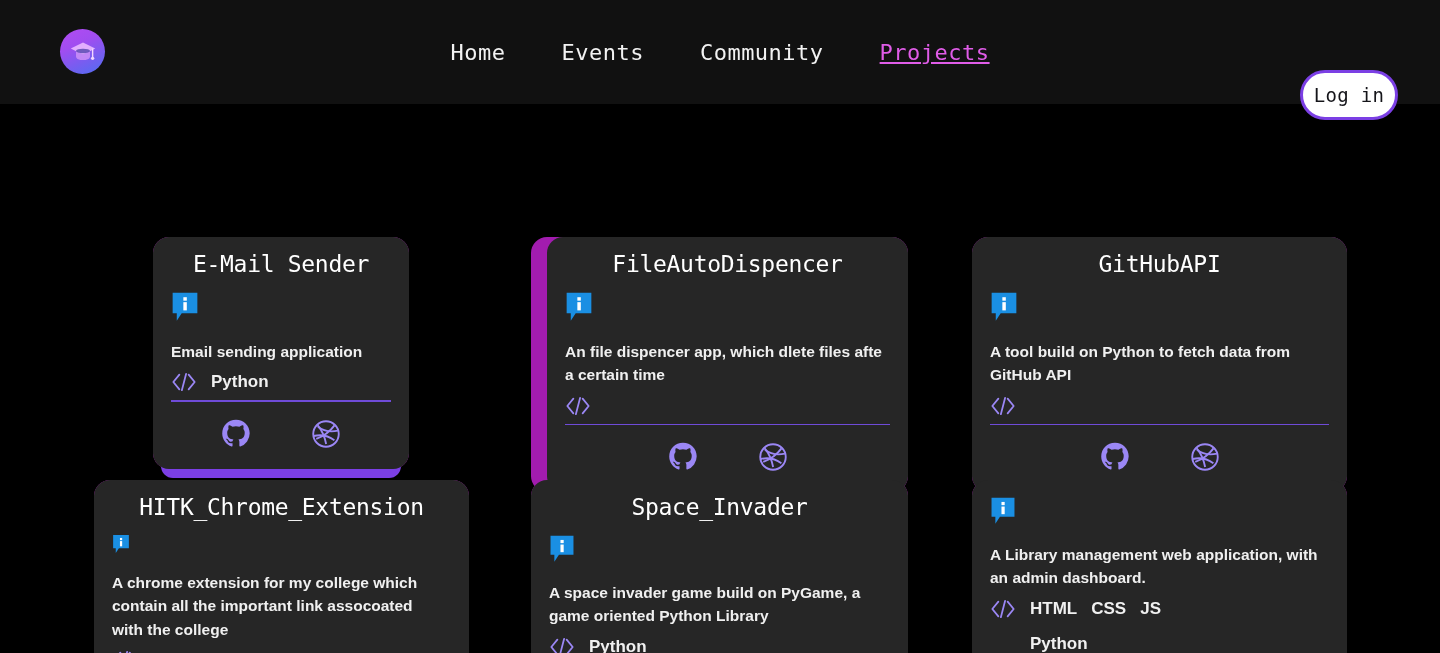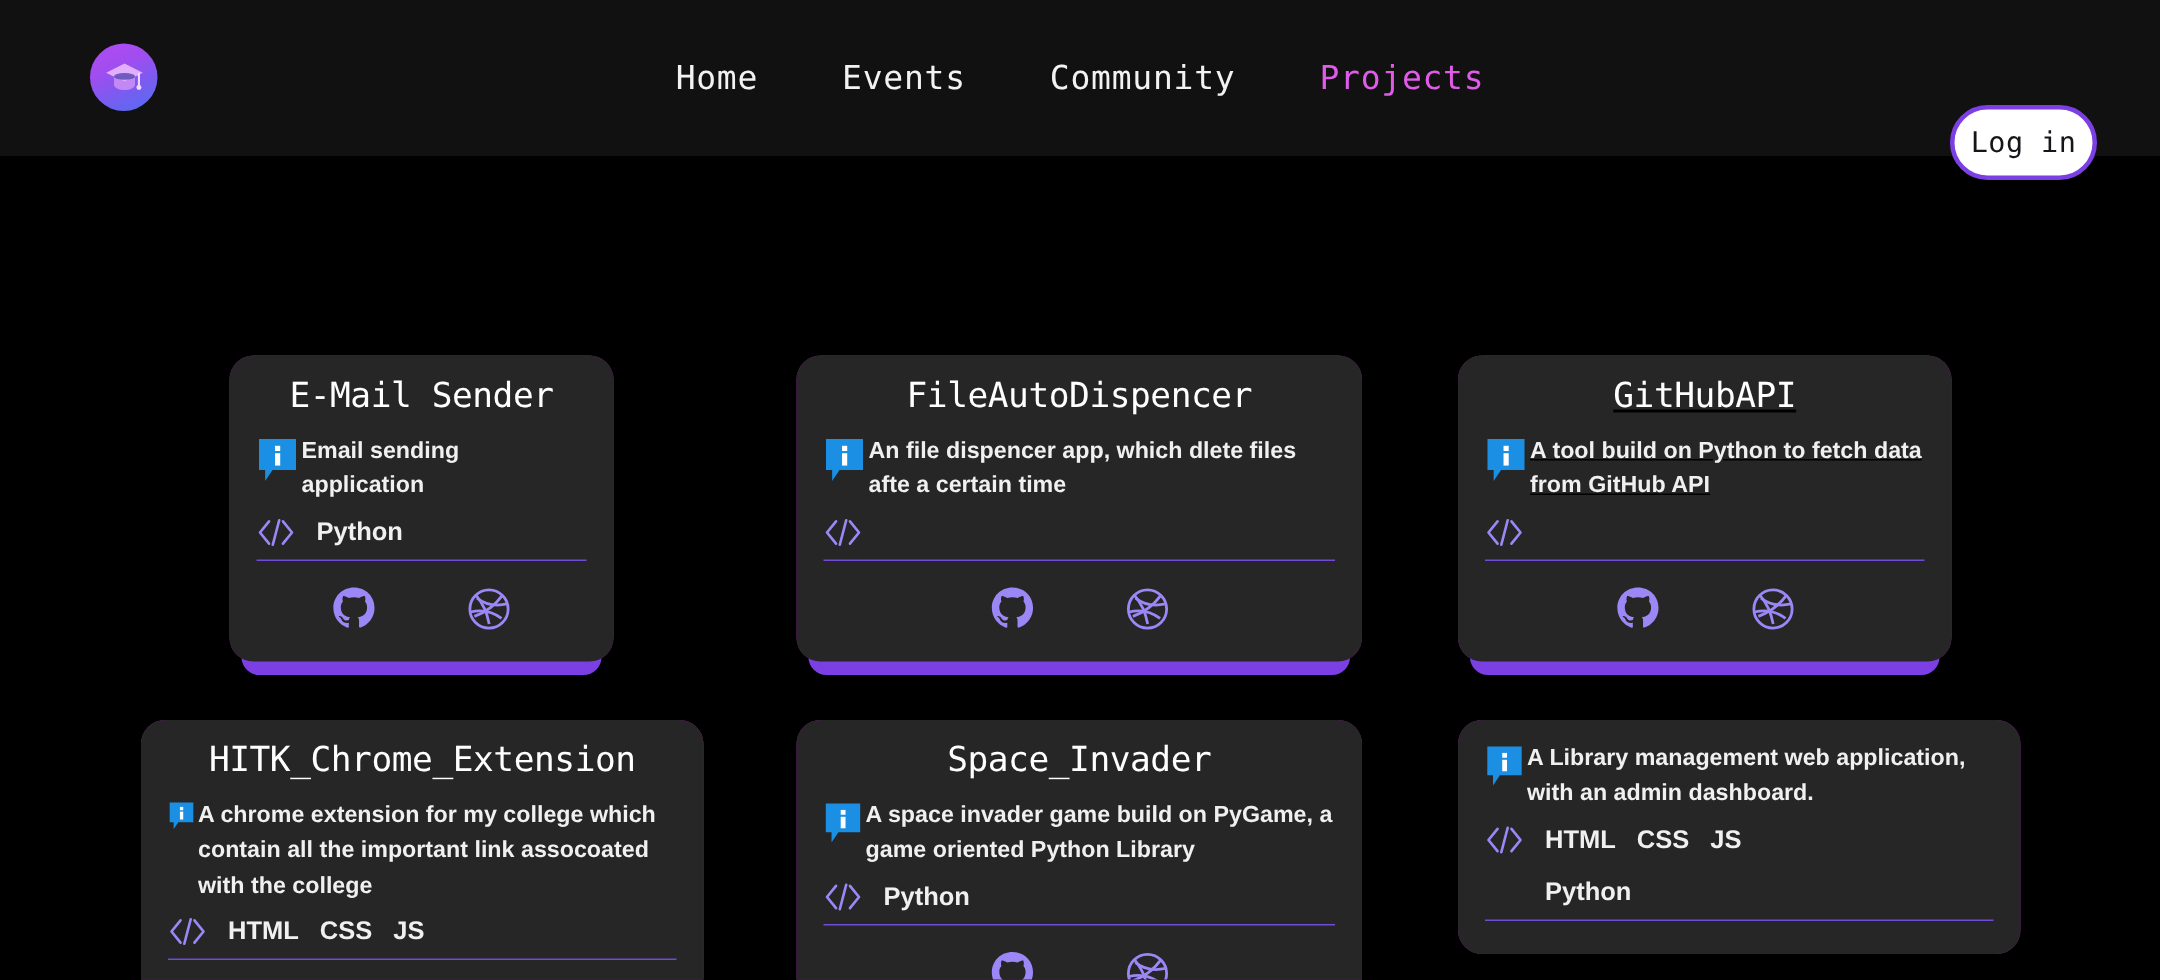--- a/index.html
+++ b/index.html
@@ -30,21 +30,21 @@
     position:absolute; left:0; right:0; top:0; height:104px;
     display:flex; align-items:center; justify-content:center; gap:56px;
   }
   .nav-link{
     font-family:"DejaVu Sans Mono", monospace;
     font-size:22px; letter-spacing:.5px;
     color:#f2f2f2; text-decoration:none;
     font-weight:400; white-space:nowrap;
     cursor:pointer;
   }
-  .nav-link.active{ color:#e05ce8; }
+  .nav-link.active{ color:#e05ce8;text-decoration:underline; }
 
   .login-btn{
     position:absolute; right:42px; top:26px;
     width:98px; height:50px; border-radius:25px;
     background:#ffffff; border:3px solid #7b3fe4;
     color:#15151a;
     font-family:"DejaVu Sans Mono", monospace;
     font-size:19px; letter-spacing:.3px;
     display:flex; align-items:center; justify-content:center;
     cursor:pointer;
@@ -81,22 +81,23 @@
     font-family:"DejaVu Sans Mono", monospace;
     font-size:23px;
     color:#ffffff;
     text-align:center;
     letter-spacing:-0.3px;
     white-space:nowrap;
     margin-bottom:12px;
   }
 
   .desc-row{
-    display:flex; align-items:flex-start; gap:2px;
+    display:flex; align-items:flex-start; gap:16px;
     margin-bottom:6px;
+    flex-direction:column;
   }
   .info-icon{ flex:0 0 auto; margin-top:2px; }
   .info-icon svg{ display:block; }
   .desc-text{
     font-size:15.5px; font-weight:bold;
     color:#f0f0f0; line-height:1.5;
   }
 
   .tech-block{ padding-bottom:6px; }
   .tech-row{
@@ -192,21 +193,21 @@
       <circle cx="12" cy="12" r="10.2"></circle>
       <path d="M5.2 4.9c3.5 4.1 5.8 9.1 6.9 15.1"></path>
       <path d="M2.1 13.6c6.2-1.5 11.8-.2 16.6 3.4"></path>
       <path d="M21.6 9.3c-5.9 1.3-11.7.3-16-3.1"></path>
       <path d="M18.8 5.1c-3.9 5.3-8.8 8.7-14.6 10.8"></path>
     </svg>
           </span>
        </div>
      </div>
     </div>
-    <div class="card" style="left: 531px; top: 133px; width: 377px;">
+    <div class="card" style="left: 531px; top: 133px; width: 377px; padding-left: 16px;">
       <div class="card-underline"></div>
      <div class="card-inner">
        <div class="card-title">FileAutoDispencer</div>
        <div class="desc-row">
          <span class="info-icon">
     <svg width="28" height="33" viewBox="0 0 34 40">
       <path d="M2 2 H32 V27 H13 L7 36 V27 H2 Z" fill="#1a8fe3"></path>
       <rect x="15" y="7.5" width="4.2" height="4.2" fill="#ffffff"></rect>
       <rect x="15" y="13.5" width="4.2" height="10" fill="#ffffff"></rect>
     </svg>
@@ -238,21 +239,21 @@
       <circle cx="12" cy="12" r="10.2"></circle>
       <path d="M5.2 4.9c3.5 4.1 5.8 9.1 6.9 15.1"></path>
       <path d="M2.1 13.6c6.2-1.5 11.8-.2 16.6 3.4"></path>
       <path d="M21.6 9.3c-5.9 1.3-11.7.3-16-3.1"></path>
       <path d="M18.8 5.1c-3.9 5.3-8.8 8.7-14.6 10.8"></path>
     </svg>
           </span>
        </div>
      </div>
     </div>
-    <div class="card" style="left: 972px; top: 133px; width: 329px; text-decoration: underline;">
+    <div class="card" style="left: 972px; top: 133px; width: 375px;">
       <div class="card-underline"></div>
      <div class="card-inner">
        <div class="card-title">GitHubAPI</div>
        <div class="desc-row">
          <span class="info-icon">
     <svg width="28" height="33" viewBox="0 0 34 40">
       <path d="M2 2 H32 V27 H13 L7 36 V27 H2 Z" fill="#1a8fe3"></path>
       <rect x="15" y="7.5" width="4.2" height="4.2" fill="#ffffff"></rect>
       <rect x="15" y="13.5" width="4.2" height="10" fill="#ffffff"></rect>
     </svg>

